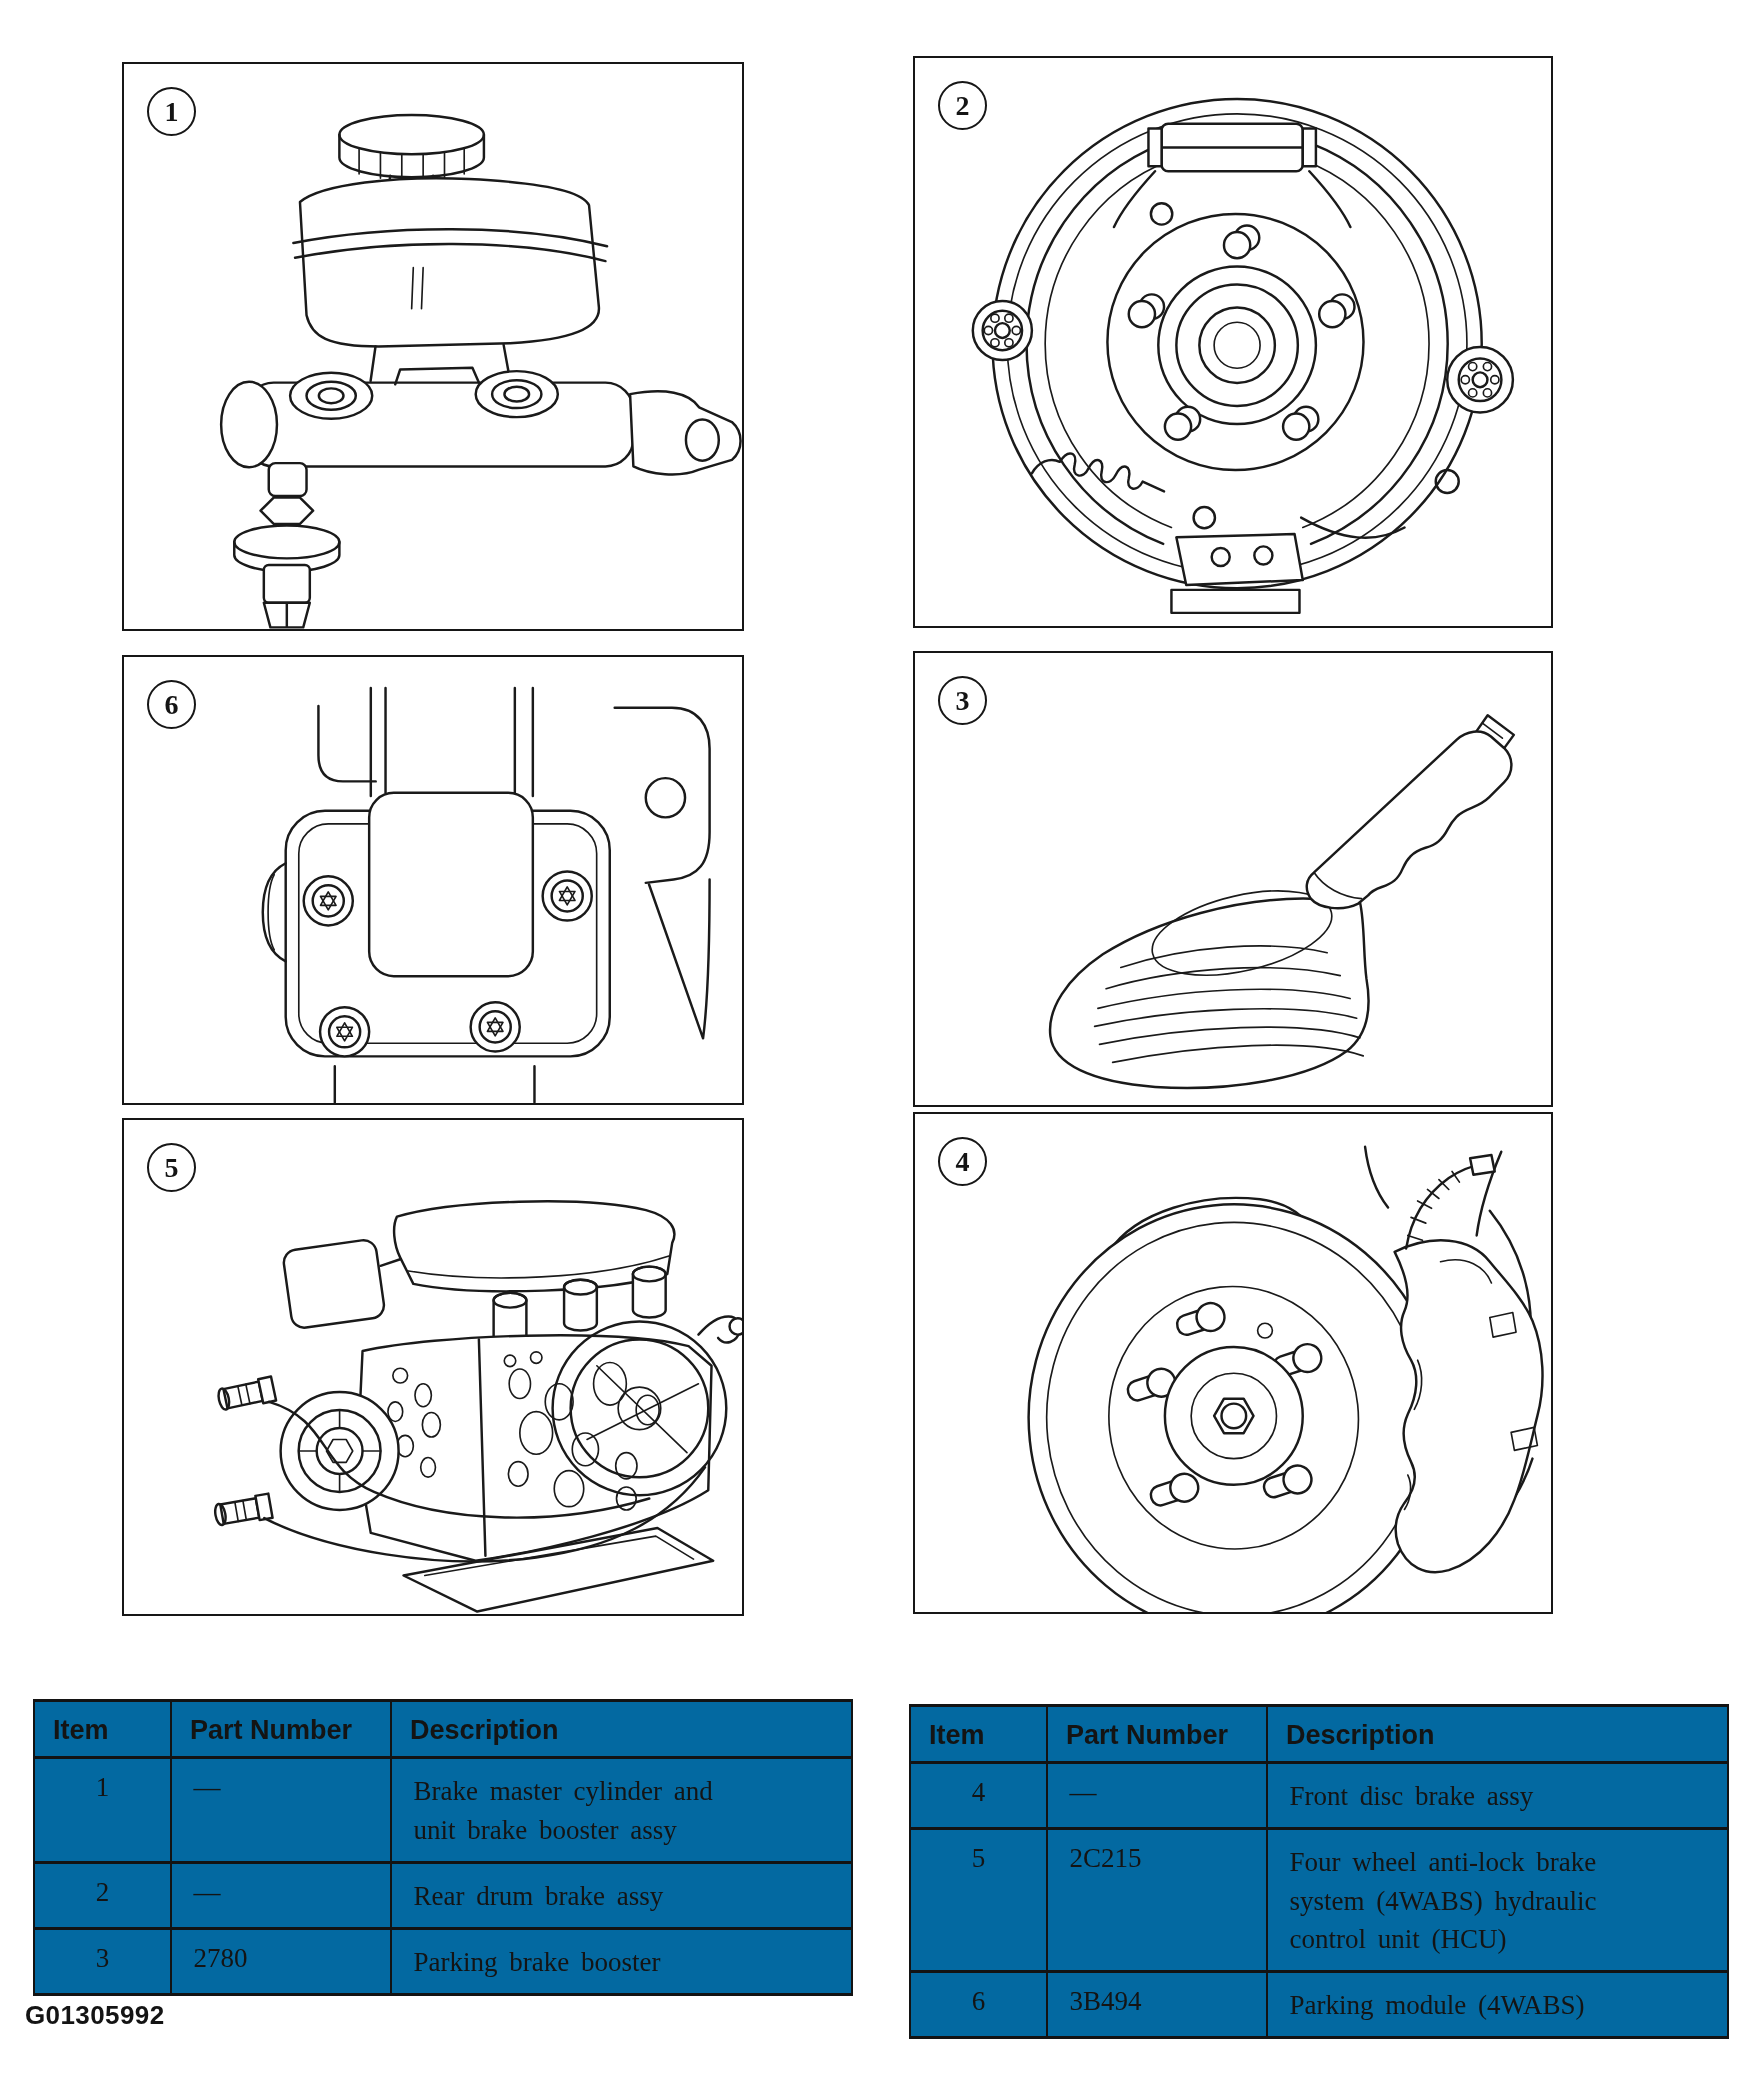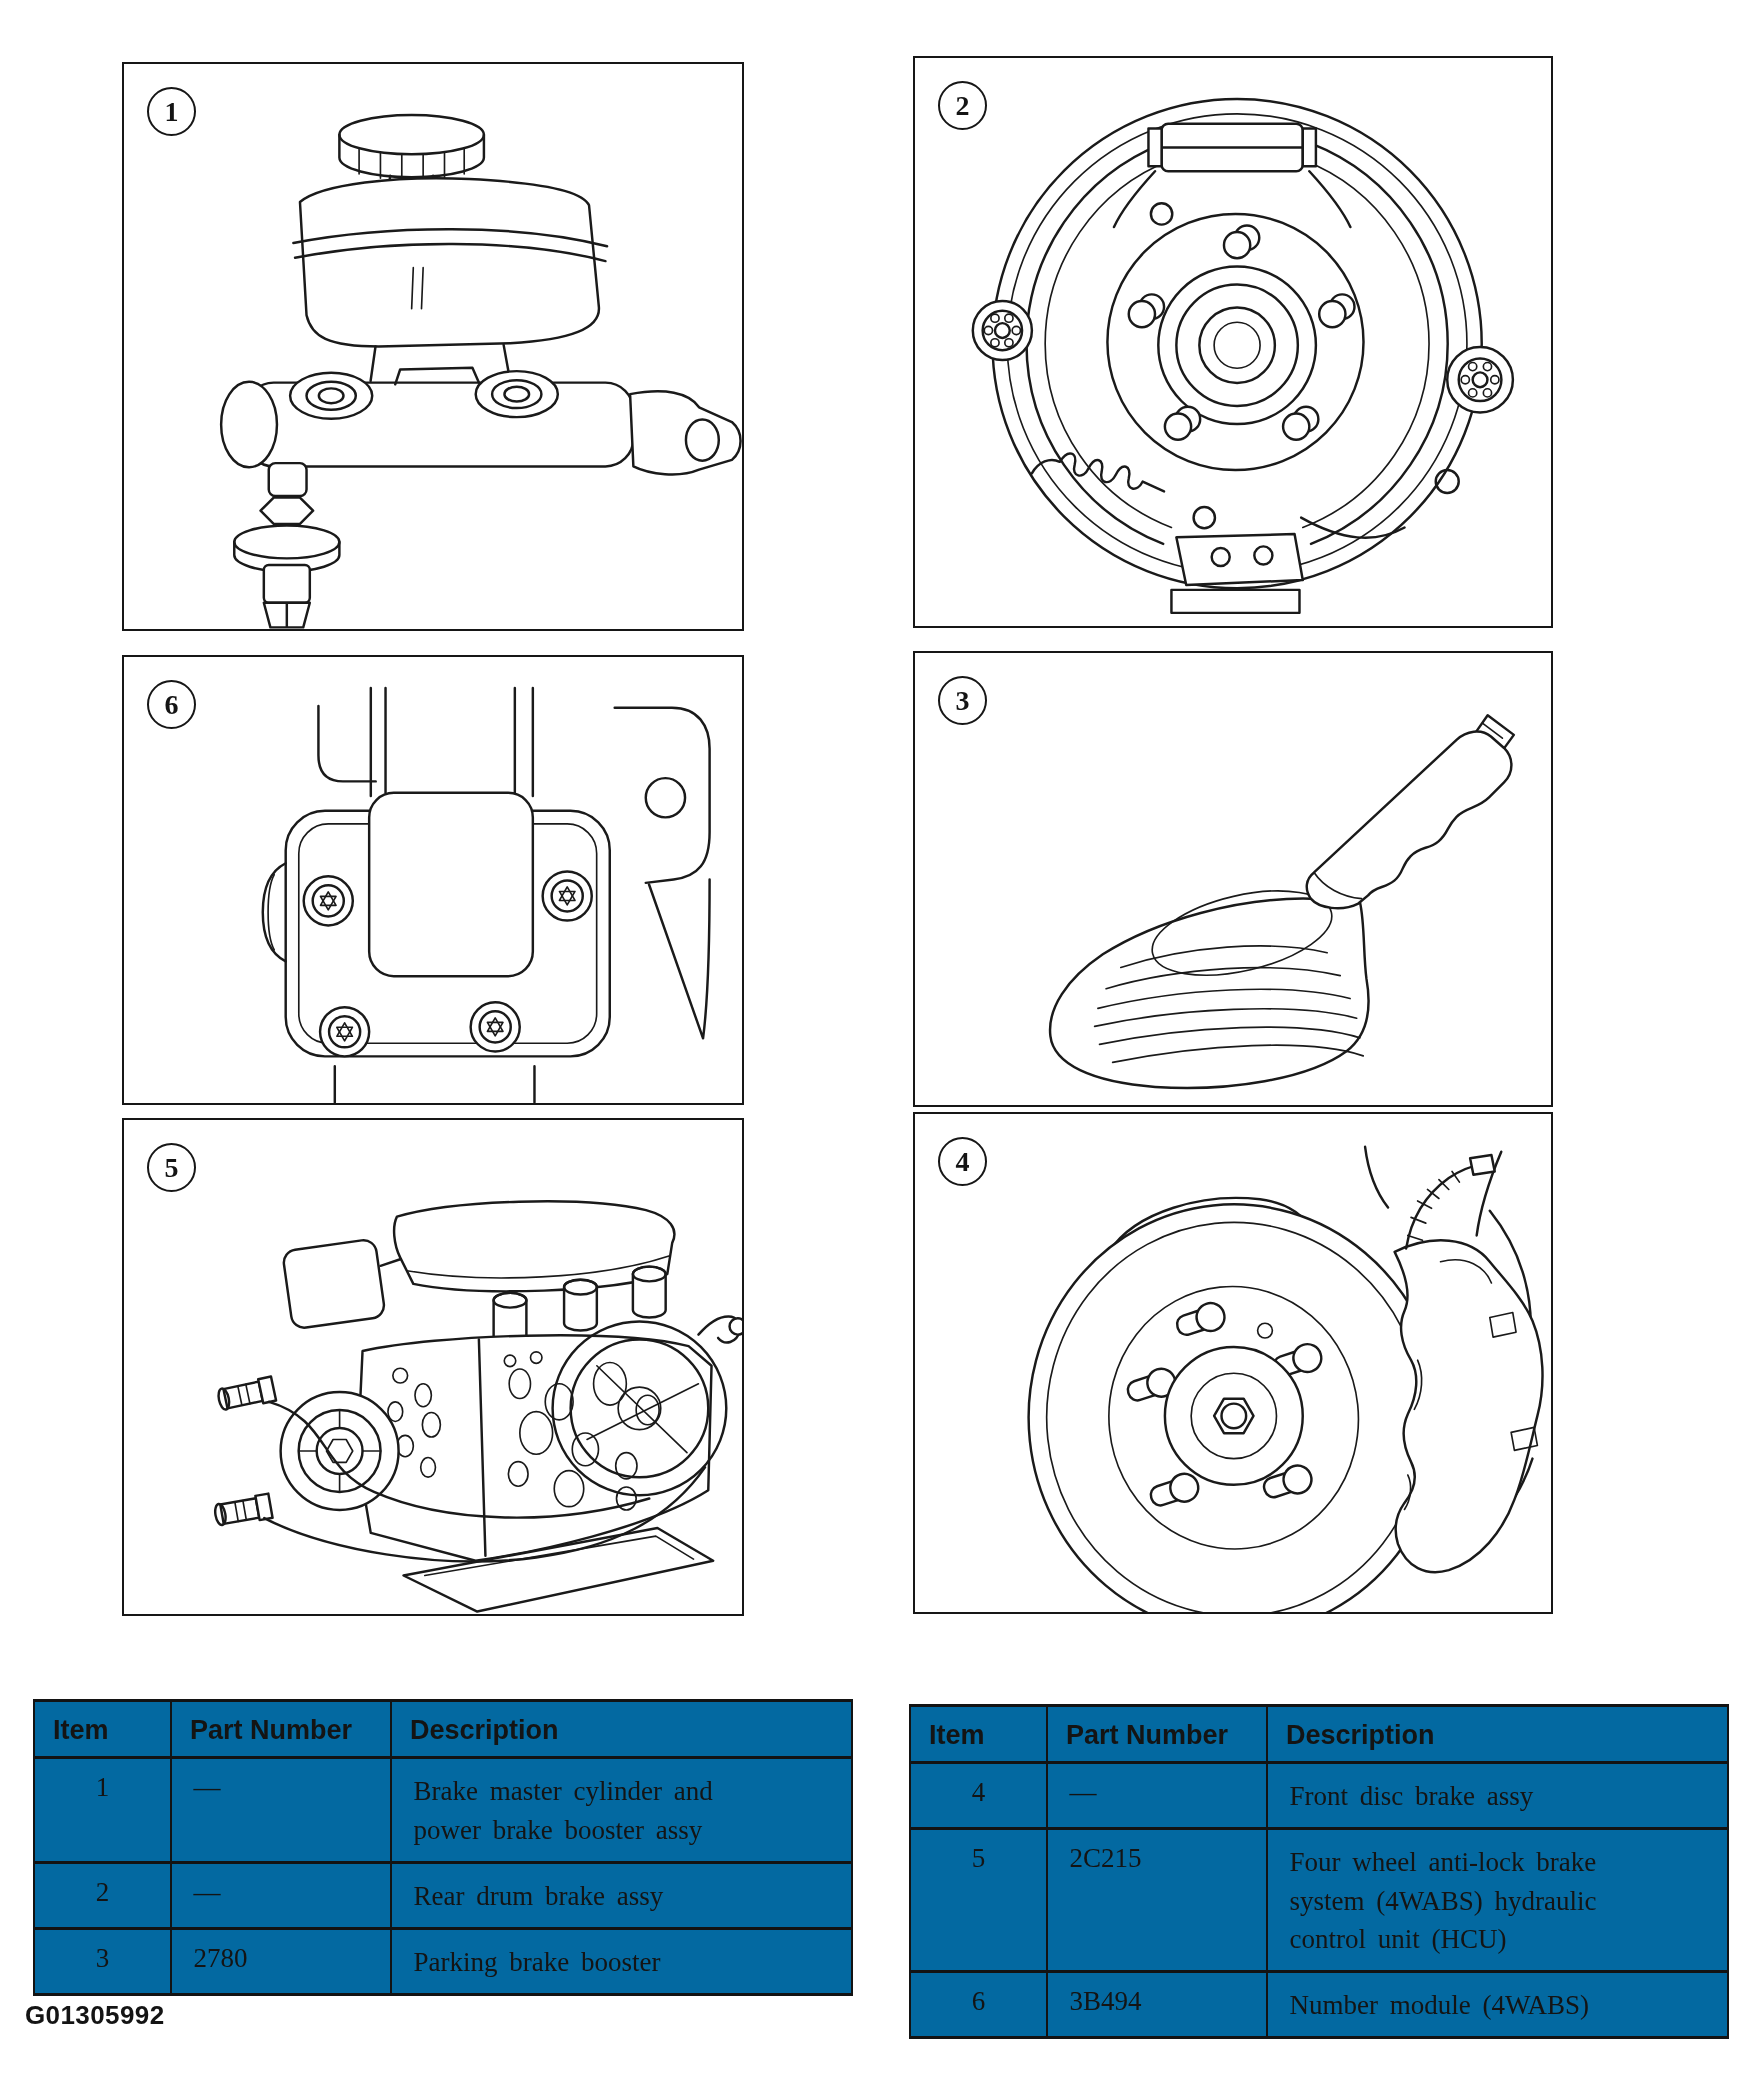--- a/index.html
+++ b/index.html
@@ -391,21 +391,21 @@
       <tr>
         <th>Item</th>
         <th>Part Number</th>
         <th>Description</th>
       </tr>
     </thead>
     <tbody>
       <tr>
         <td class="c-item">1</td>
         <td>—</td>
-        <td><span class="desc-wrap">Brake master cylinder and power brake booster assy</span></td>
+        <td><span class="desc-wrap">Brake master cylinder and unit brake booster assy</span></td>
       </tr>
       <tr>
         <td class="c-item">2</td>
         <td>—</td>
         <td><span class="desc-wrap">Rear drum brake assy</span></td>
       </tr>
       <tr>
         <td class="c-item">3</td>
         <td>2780</td>
         <td><span class="desc-wrap">Parking brake booster</span></td>
@@ -433,21 +433,21 @@
         <td><span class="desc-wrap">Front disc brake assy</span></td>
       </tr>
       <tr>
         <td class="c-item">5</td>
         <td>2C215</td>
         <td><span class="desc-wrap">Four wheel anti-lock brake system (4WABS) hydraulic control unit (HCU)</span></td>
       </tr>
       <tr>
         <td class="c-item">6</td>
         <td>3B494</td>
-        <td><span class="desc-wrap">Number module (4WABS)</span></td>
+        <td><span class="desc-wrap">Parking module (4WABS)</span></td>
       </tr>
     </tbody>
   </table>
 
   <div class="figure-code">G01305992</div>
 
 </div>
 
 
 </body></html>

